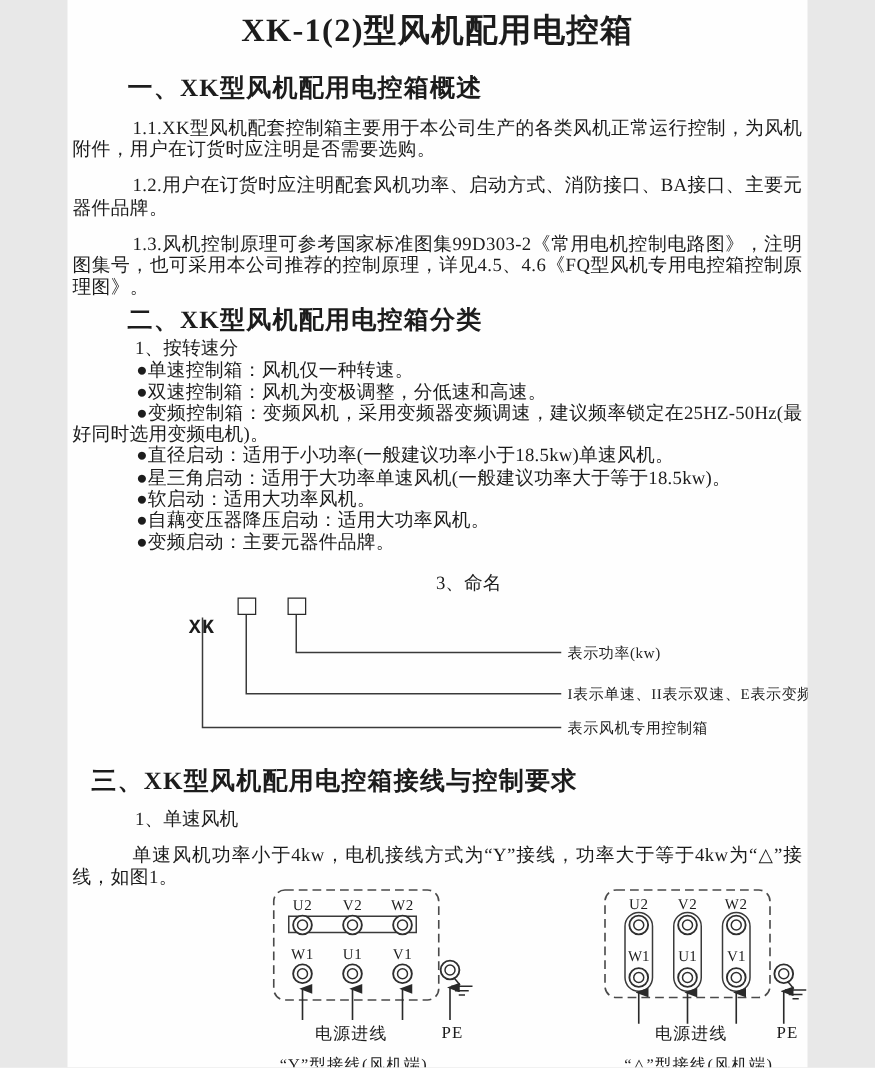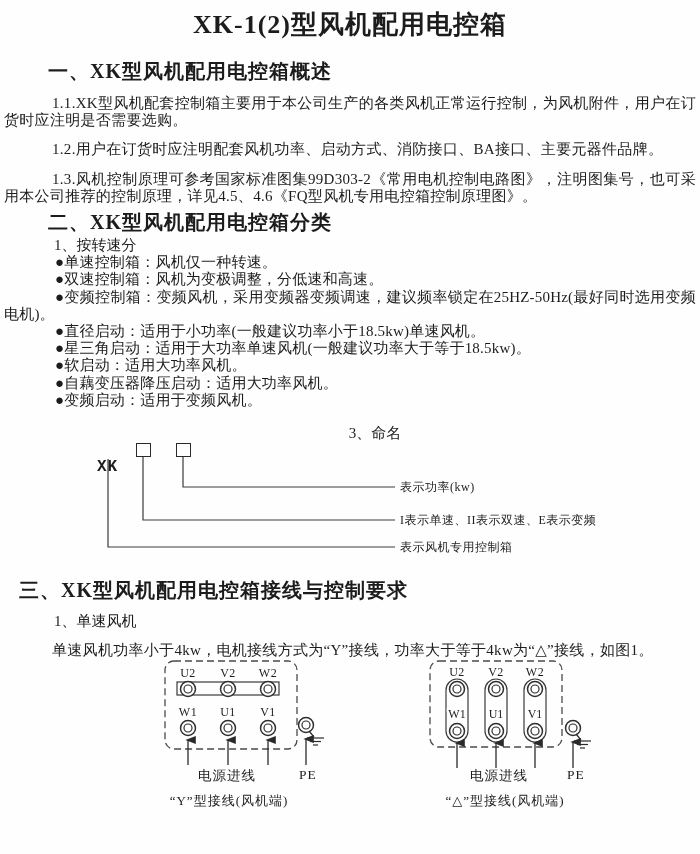--- a/index.html
+++ b/index.html
@@ -1,17 +1,17 @@
 <!DOCTYPE html>
 <html><head>
 <meta charset="utf-8">
 <style>
   html,body{margin:0;padding:0;background:#e8e8e8;}
   .page{
-    position:relative;width:700px;height:854px;margin:0 auto;
+    position:relative;width:592px;height:854px;margin:0 auto;
     background:#fefefe;color:#1c1c1c;overflow:hidden;
     font-family:"Liberation Serif","DejaVu Serif",serif;
   }
   .doc-title{
     margin:8px 0 0 0;text-align:center;font-size:26px;line-height:34px;
     font-weight:bold;letter-spacing:1px;
   }
   .sec-heading{
     margin:5px 0 3px 48px;font-size:20px;line-height:24px;font-weight:bold;
     letter-spacing:1px;
@@ -76,21 +76,21 @@
   <h2 class="sec-heading">二、XK型风机配用电控箱分类</h2>
   <div class="sub-label">1、按转速分</div>
   <div class="bullet">●单速控制箱：风机仅一种转速。</div>
   <div class="bullet">●双速控制箱：风机为变极调整，分低速和高速。</div>
   <div class="bullet">●变频控制箱：变频风机，采用变频器变频调速，建议频率锁定在25HZ-50Hz(最好同时选用变频电机)。</div>
 
   <div class="bullet">●直径启动：适用于小功率(一般建议功率小于18.5kw)单速风机。</div>
   <div class="bullet">●星三角启动：适用于大功率单速风机(一般建议功率大于等于18.5kw)。</div>
   <div class="bullet">●软启动：适用大功率风机。</div>
   <div class="bullet">●自藕变压器降压启动：适用大功率风机。</div>
-  <div class="bullet">●变频启动：适用于变频风机。</div>
+  <div class="bullet">●变频启动：主要元器件品牌。</div>
 
   <div class="sub-label gap-lg">3、命名</div>
 
   <div class="naming-diagram">
     <span class="nm-code">XK</span>
     <span class="nm-box nm-box1"></span>
     <span class="nm-box nm-box2"></span>
     <svg class="nm-lines" width="700" height="126" viewBox="0 0 700 126">
       <polyline points="183,15 183,45 395,45" fill="none" stroke="#3a3a3a" stroke-width="1.2"></polyline>
       <polyline points="143,15 143,78 395,78" fill="none" stroke="#3a3a3a" stroke-width="1.2"></polyline>

